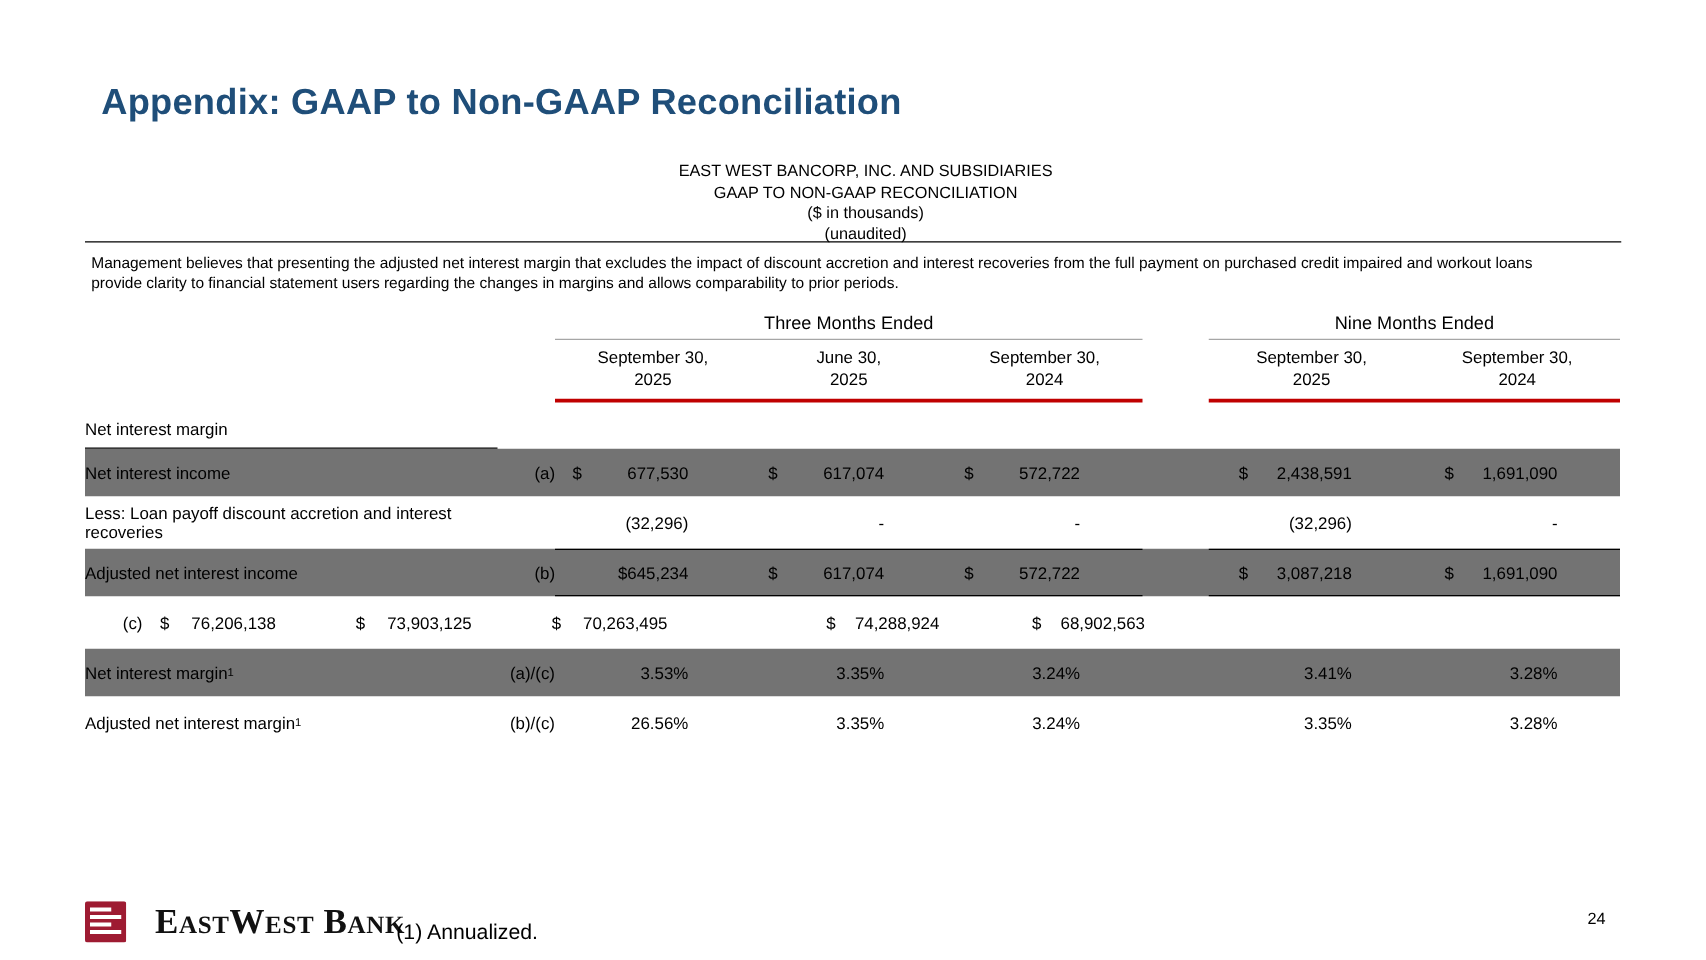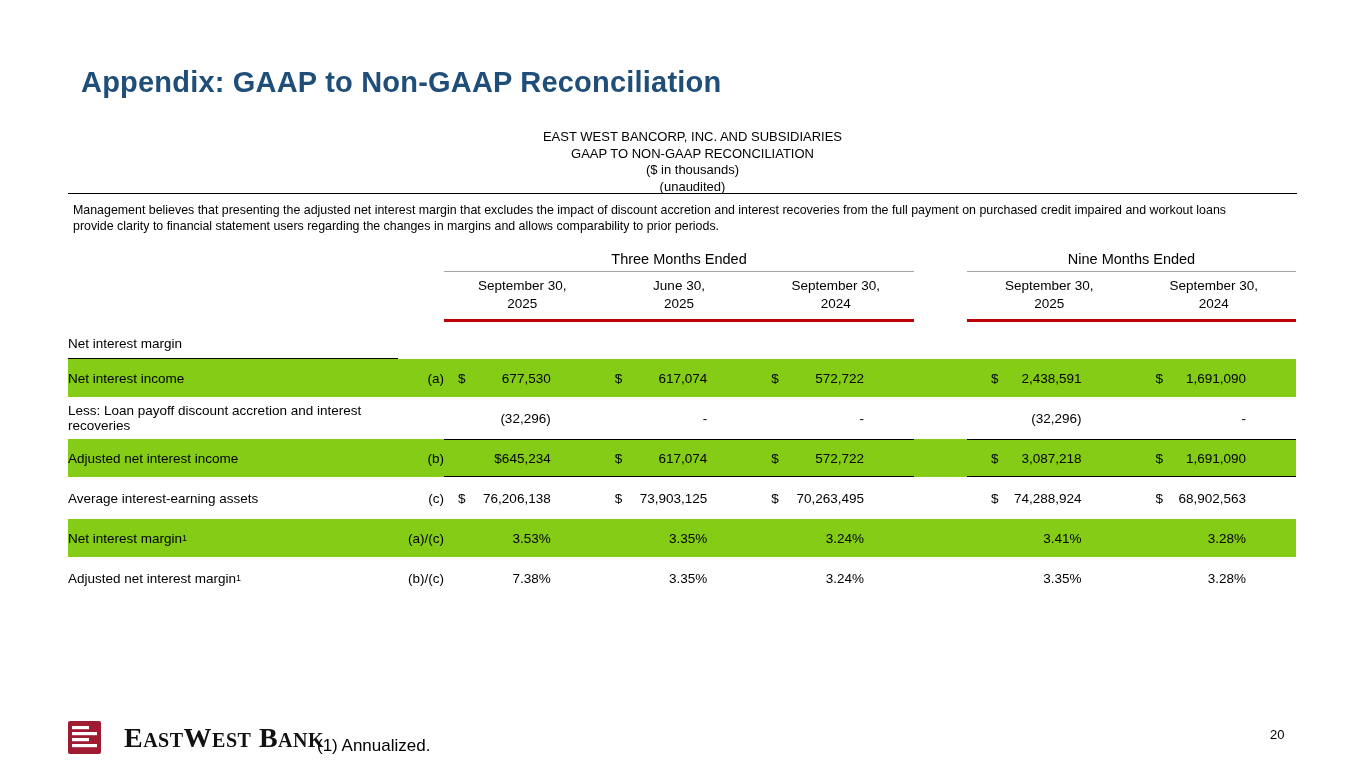--- a/index.html
+++ b/index.html
@@ -37,21 +37,21 @@
     border-bottom:1px solid #A6A6A6; padding-bottom:4px;
   }
   .head2 { margin-top:5px; }
   .redline { border-bottom:3px solid #C00000; padding-bottom:7px; }
   .chead { flex:1; text-align:center; line-height:17.5px; font-size:13.5px; }
 
   .section-row { min-height:37px; }
   .section-row .c-label { border-bottom:1.5px solid #000; padding-top:6px; }
 
   .drow { display:flex; align-items:stretch; min-height:38px; margin-bottom:2px; }
-  .shaded { background:#84cc16; }
+  .shaded { background:#737373; }
   .cell {
     flex:1; display:flex; justify-content:space-between; align-items:center;
     padding:4px 50px 4px 14px;
   }
   .group2 .cell { padding-left:24px; }
   .total .group1, .total .group2 { border-top:1px solid #000; border-bottom:1px solid #000; }
   sup { font-size:9px; vertical-align:super; line-height:0; }
 
   .logo { position:absolute; left:68px; top:721px; display:flex; align-items:center; gap:23px; }
   .logo-text {
@@ -211,23 +211,20 @@
               <span class="sym">$</span>
               <span class="val">3,087,218</span>
             </div>
             <div class="cell">
               <span class="sym">$</span>
               <span class="val">1,691,090</span>
             </div>
           </div>
         </div>
         <div class="drow">
-          <div class="c-label">
-            <span>Average interest-earning assets</span>
-          </div>
           <div class="c-ref">(c)</div>
           <div class="group1">
             <div class="cell">
               <span class="sym">$</span>
               <span class="val">76,206,138</span>
             </div>
             <div class="cell">
               <span class="sym">$</span>
               <span class="val">73,903,125</span>
             </div>
@@ -282,21 +279,21 @@
         </div>
         <div class="drow">
           <div class="c-label">
             <span>Adjusted net interest margin</span>
             <sup>1</sup>
           </div>
           <div class="c-ref">(b)/(c)</div>
           <div class="group1">
             <div class="cell">
               <span class="sym"></span>
-              <span class="val">7.38%</span>
+              <span class="val">26.56%</span>
             </div>
             <div class="cell">
               <span class="sym"></span>
               <span class="val">3.35%</span>
             </div>
             <div class="cell">
               <span class="sym"></span>
               <span class="val">3.24%</span>
             </div>
           </div>
@@ -320,15 +317,15 @@
       <rect x="0" y="0" width="33" height="33" rx="2" fill="#9E1B32"></rect>
       <rect x="4" y="5" width="17" height="3.2" fill="#ffffff"></rect>
       <rect x="4" y="11" width="25" height="3.2" fill="#ffffff"></rect>
       <rect x="4" y="17" width="17" height="3.2" fill="#ffffff"></rect>
       <rect x="4" y="23" width="25" height="3.2" fill="#ffffff"></rect>
     </svg>
     <span class="logo-text">EastWest Bank</span>
   </div>
 
   <div class="footnote">(1) Annualized.</div>
-  <div class="page-number">20</div>
+  <div class="page-number">24</div>
 
 </div>
 
 </body></html>

